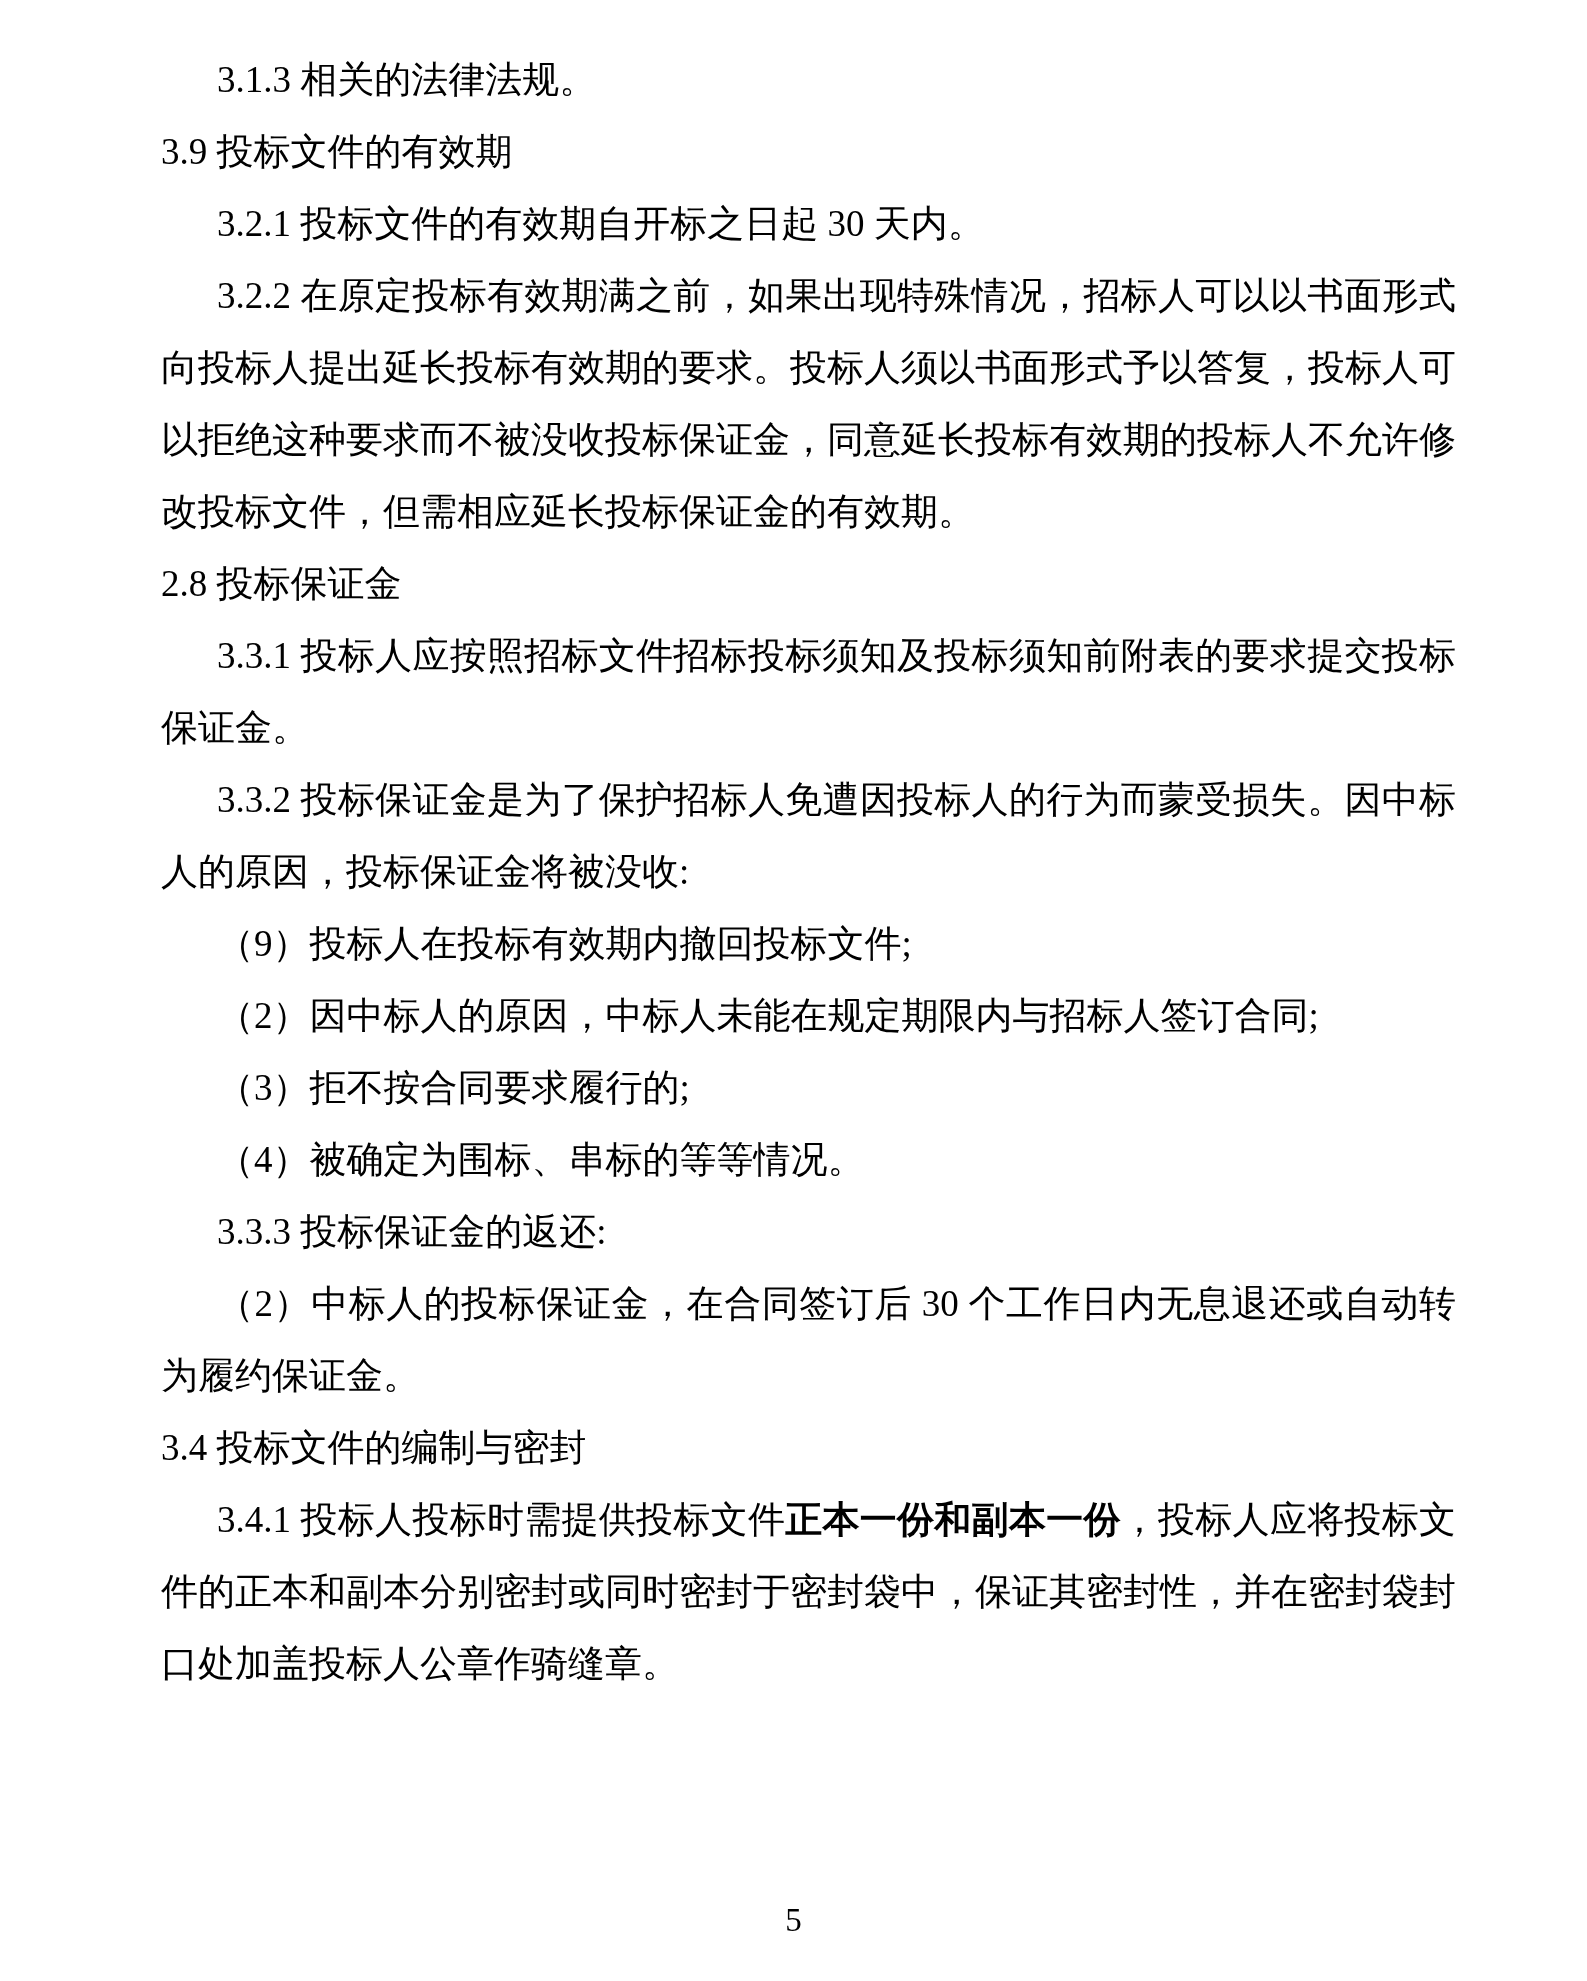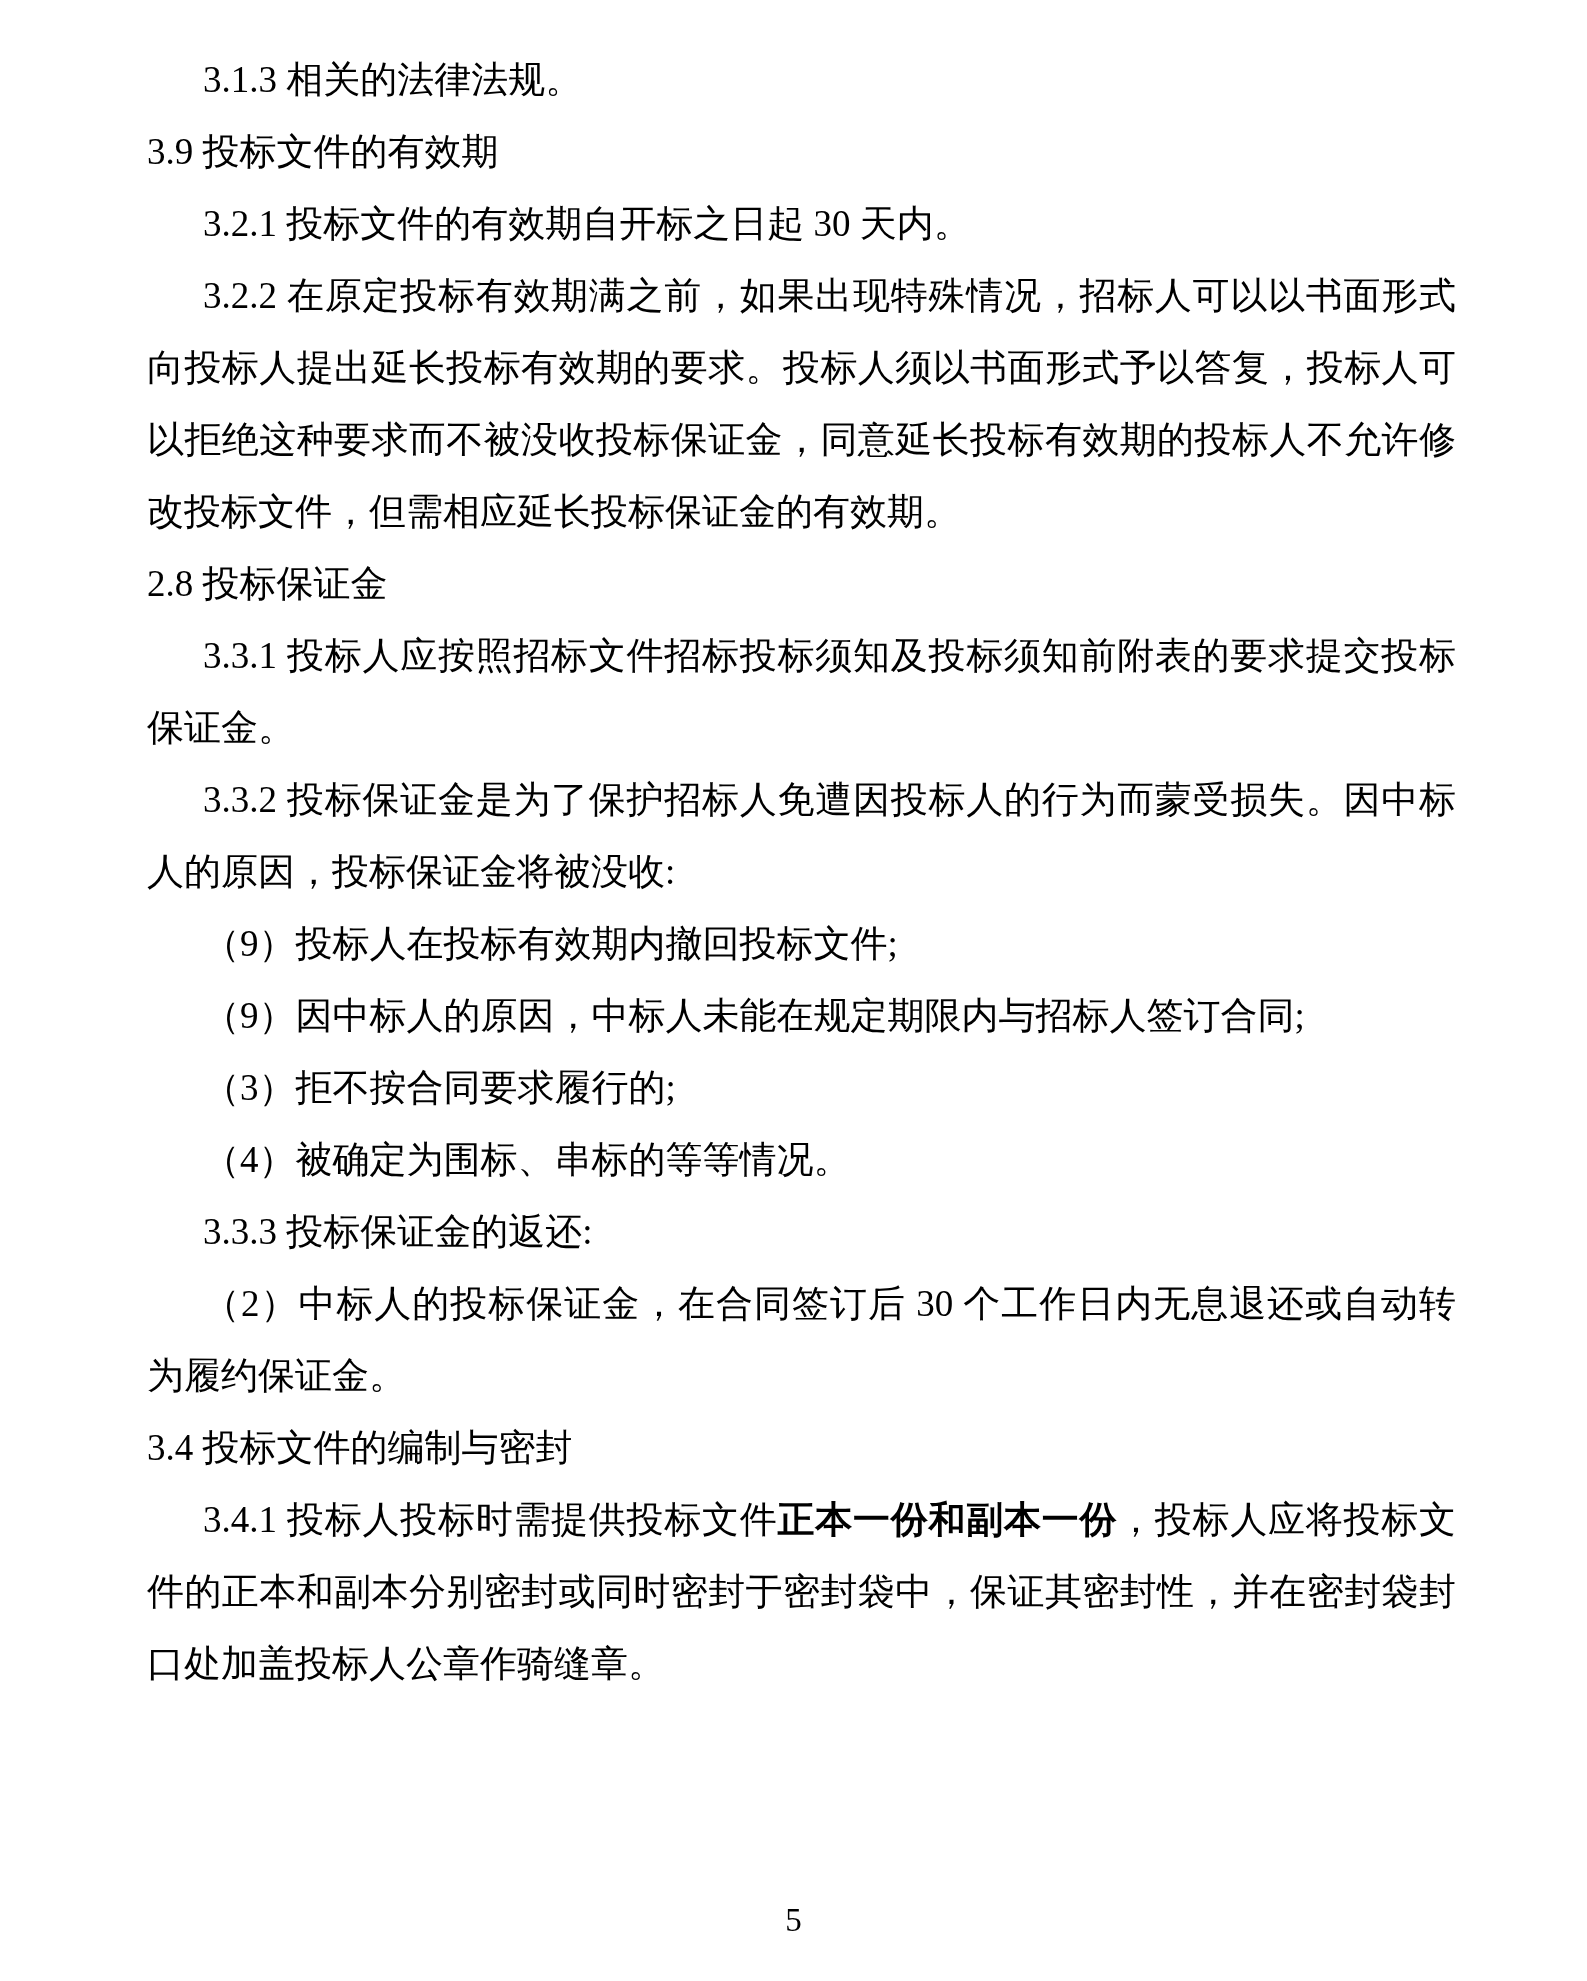--- a/index.html
+++ b/index.html
@@ -11,21 +11,21 @@
     position: relative;
     width: 1587px;
     height: 1981px;
     background: #ffffff;
     color: #000000;
     overflow: hidden;
     font-family: "Liberation Serif", "DejaVu Serif", serif;
   }
   .content {
     position: absolute;
-    left: 147px;
+    left: 161px;
     right: 131px;
     top: 44px;
     font-size: 37px;
     line-height: 72px;
     text-align: justify;
     text-justify: inter-character;
     text-align-last: left;
     word-break: break-all;
   }
   .para {
@@ -59,21 +59,21 @@
 <div class="page">
   <div class="content">
       <p class="para indent"><span>3.1.3 相关的法律法规。</span></p>
       <p class="para"><span>3.9 投标文件的有效期</span></p>
       <p class="para indent"><span>3.2.1 投标文件的有效期自开标之日起</span><span class="underline">&nbsp;30&nbsp;</span><span>天内。</span></p>
       <p class="para indent"><span>3.2.2 在原定投标有效期满之前，如果出现特殊情况，招标人可以以书面形式向投标人提出延长投标有效期的要求。投标人须以书面形式予以答复，投标人可以拒绝这种要求而不被没收投标保证金，同意延长投标有效期的投标人不允许修改投标文件，但需相应延长投标保证金的有效期。</span></p>
       <p class="para"><span>2.8 投标保证金</span></p>
       <p class="para indent"><span>3.3.1 投标人应按照招标文件招标投标须知及投标须知前附表的要求提交投标保证金。</span></p>
       <p class="para indent"><span>3.3.2 投标保证金是为了保护招标人免遭因投标人的行为而蒙受损失。因中标人的原因，投标保证金将被没收:</span></p>
       <p class="para indent"><span>（9）投标人在投标有效期内撤回投标文件;</span></p>
-      <p class="para indent"><span>（9）因中标人的原因，中标人未能在规定期限内与招标人签订合同;</span></p>
+      <p class="para indent"><span>（2）因中标人的原因，中标人未能在规定期限内与招标人签订合同;</span></p>
       <p class="para indent"><span>（3）拒不按合同要求履行的;</span></p>
       <p class="para indent"><span>（4）被确定为围标、串标的等等情况。</span></p>
       <p class="para indent"><span>3.3.3 投标保证金的返还:</span></p>
       <p class="para indent"><span>（2）中标人的投标保证金，在合同签订后 30 个工作日内无息退还或自动转为履约保证金。</span></p>
       <p class="para"><span>3.4 投标文件的编制与密封</span></p>
       <p class="para indent"><span>3.4.1 投标人投标时需提供投标文件</span><span class="bold">正本一份和副本一份</span><span>，投标人应将投标文件的正本和副本分别密封或同时密封于密封袋中，保证其密封性，并在密封袋封口处加盖投标人公章作骑缝章。</span></p>
     </div>
   <div class="footer">5</div>
 </div>
 

